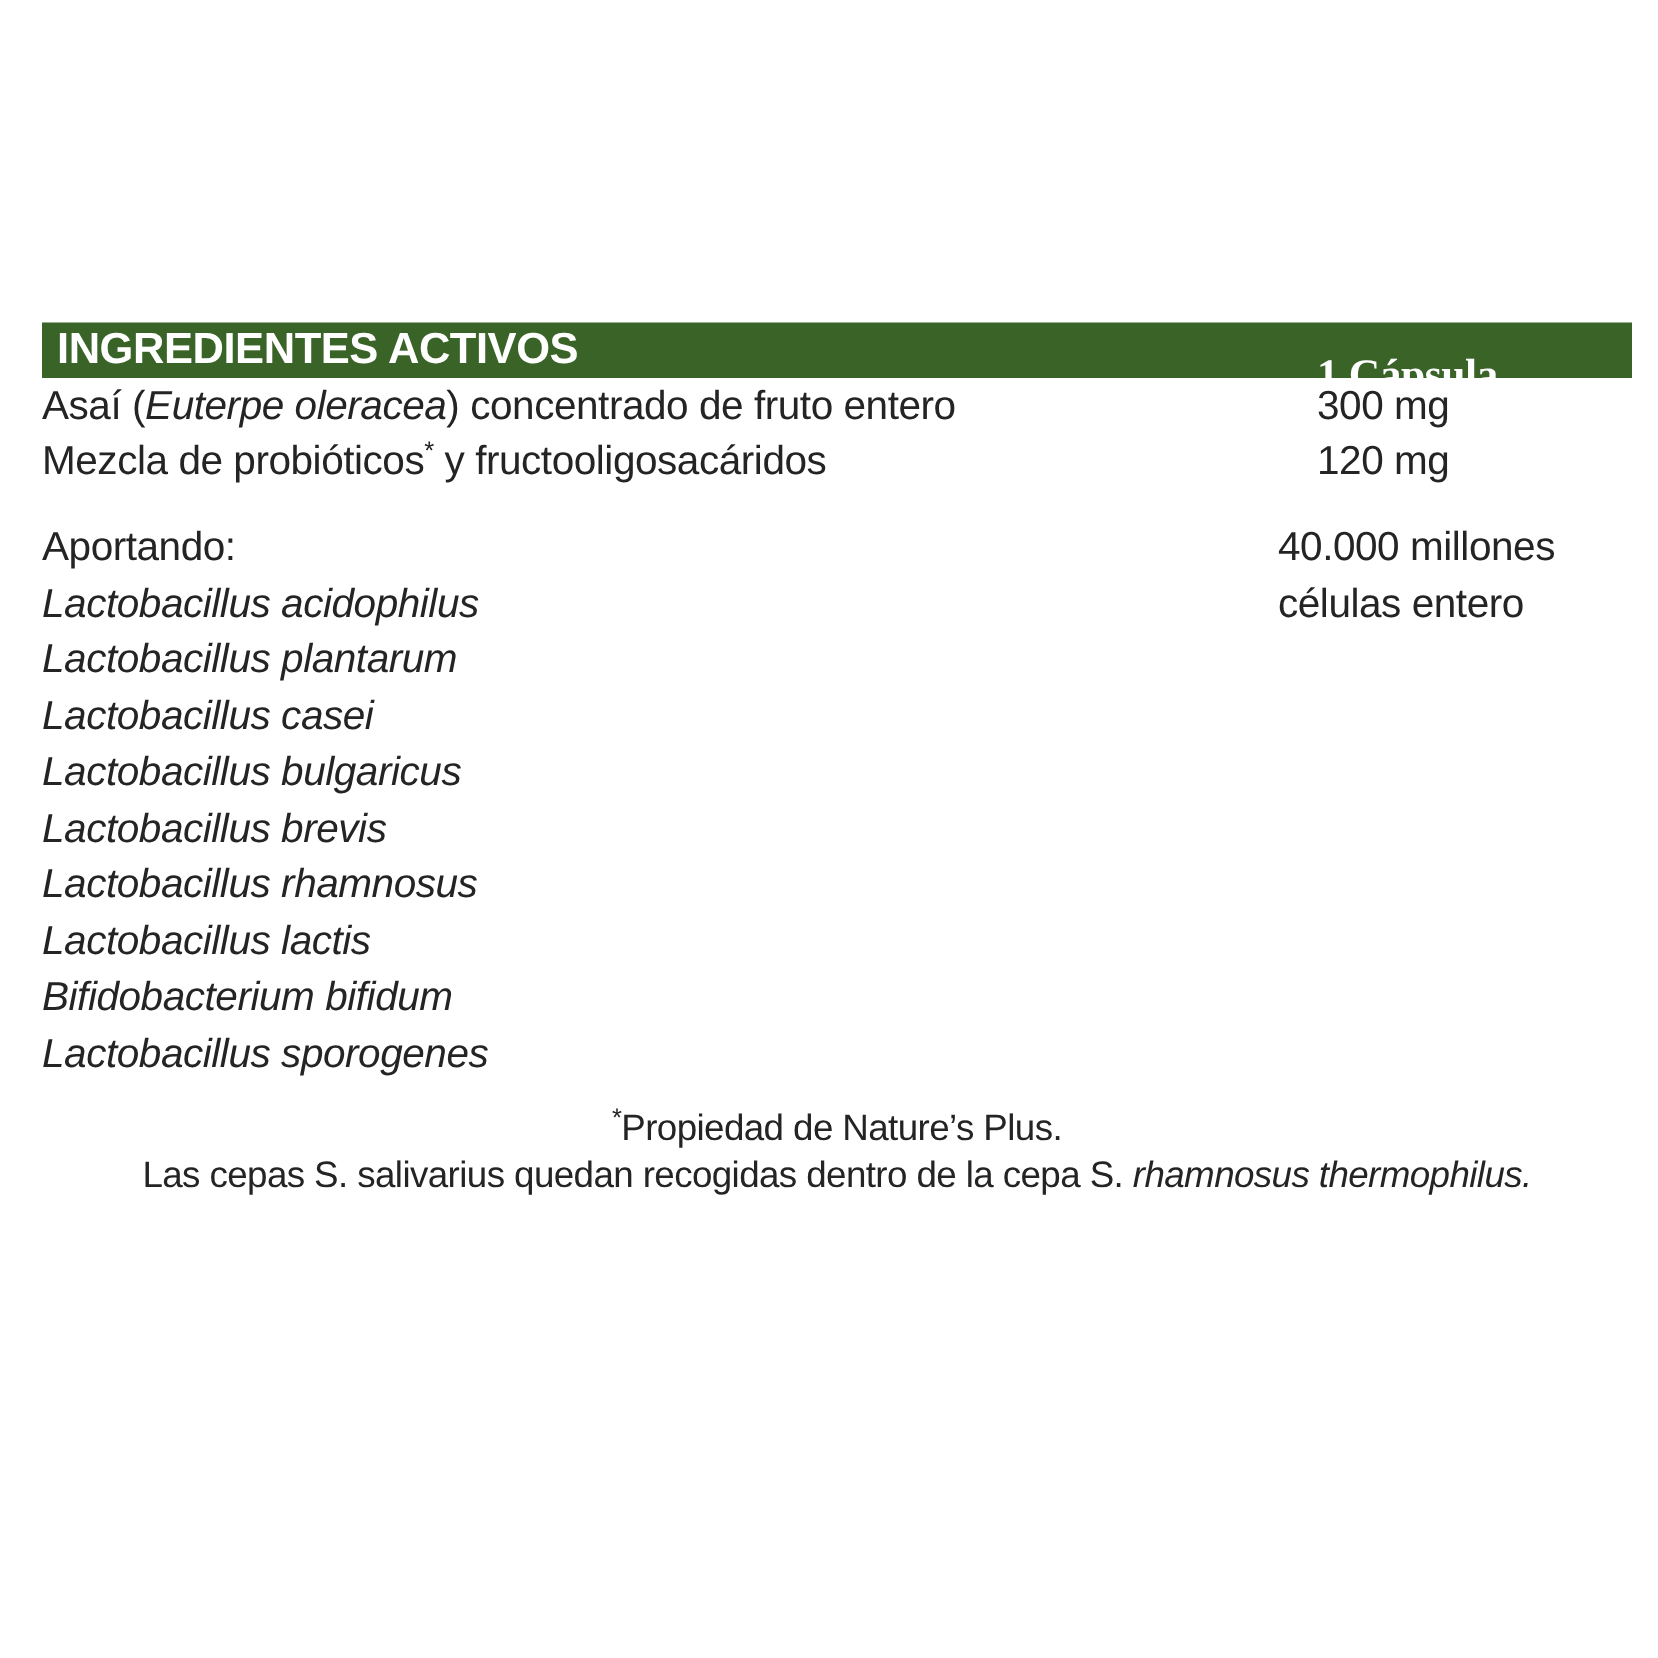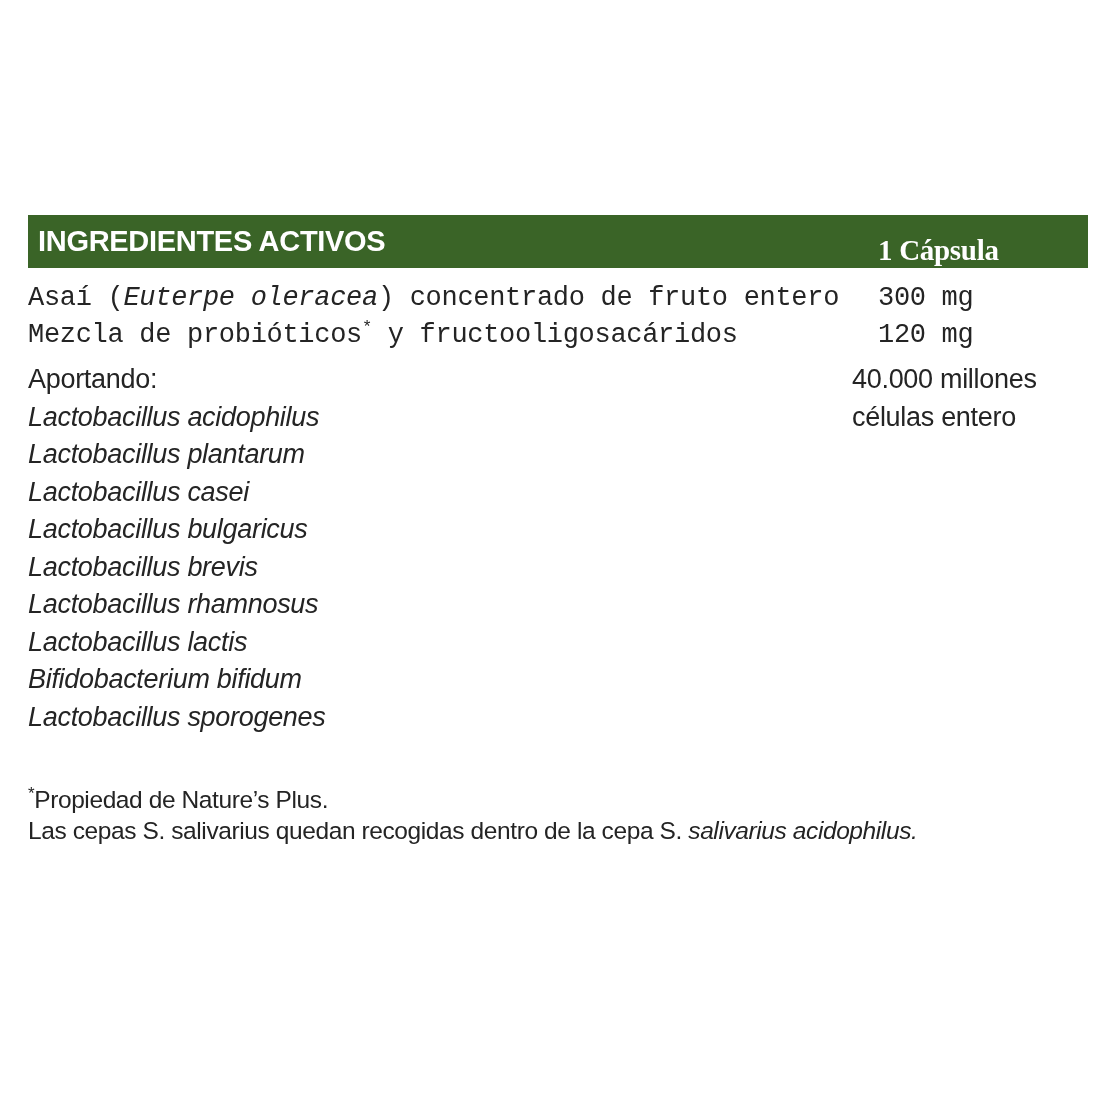--- a/index.html
+++ b/index.html
@@ -18,21 +18,21 @@
   }
   .sheet {
     position: absolute;
     left: 28px;
     top: 215px;
     width: 1060px;
   }
   
   .bar {
     position: relative;
-    height: 53px;
+    height: 37px;
     display: flex;
     align-items: center;
     color: #ffffff;
     font-weight: bold;
     font-size: 29px;
     letter-spacing: -0.3px;
   }
   .bar .title {
     padding-left: 10px;
   }
@@ -40,59 +40,58 @@
     position: absolute;
     left: 850px;
     top: 16px;
     height: 39px;
     display: flex;
     align-items: center;
     font-family: Liberation Serif, serif;
   }
   
   .rows {
-    margin-top: 12px;
+    margin-top: 0;
     font-size: 27px;
     line-height: 37px;
     letter-spacing: -0.3px;
-    font-family: Liberation Mono, monospace;
   }
   .row { position: relative; }
   .value {
     position: absolute;
     left: 850px;
     top: 0;
     white-space: nowrap;
   }
   .italic { font-style: italic; }
   sup.star {
     font-size: 17px;
     vertical-align: super;
     line-height: 0;
   }
   
   .aportando {
     position: relative;
-    margin-top: 7px;
+    margin-top: 20px;
     font-size: 27px;
     line-height: 37.5px;
     letter-spacing: -0.3px;
   }
   .aportando .value-block {
     position: absolute;
     left: 824px;
     top: 0;
     font-style: normal;
     white-space: nowrap;
   }
   .strain { font-style: italic; }
   
   .footnote {
-    margin-top: 48px;
-    text-align: left;
+    margin-top: 16px;
+    text-align: center;
     font-size: 24.5px;
     line-height: 31px;
     letter-spacing: -0.4px;
   }
 </style>
 </head>
 <body>
 
 <div class="page">
   <div class="sheet">
@@ -125,17 +124,17 @@
       <div class="strain">Bifidobacterium bifidum</div>
       <div class="strain">Lactobacillus sporogenes</div>
       <div class="value-block">
         <div>40.000 millones</div>
         <div>células entero</div>
       </div>
     </div>
 
     <div class="footnote">
       <div><sup class="star">*</sup><span>Propiedad de Nature’s Plus.</span></div>
-      <div><span>Las cepas S. salivarius quedan recogidas dentro de la cepa S. </span><span class="italic">salivarius acidophilus.</span></div>
+      <div><span>Las cepas S. salivarius quedan recogidas dentro de la cepa S. </span><span class="italic">rhamnosus thermophilus.</span></div>
     </div>
 
   </div>
 </div>
 
 </body></html>

